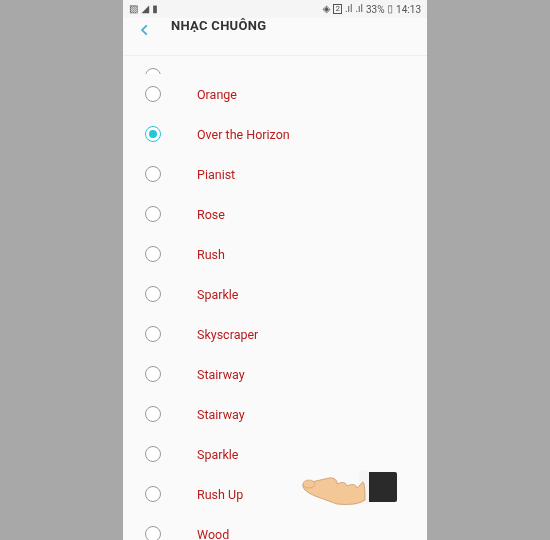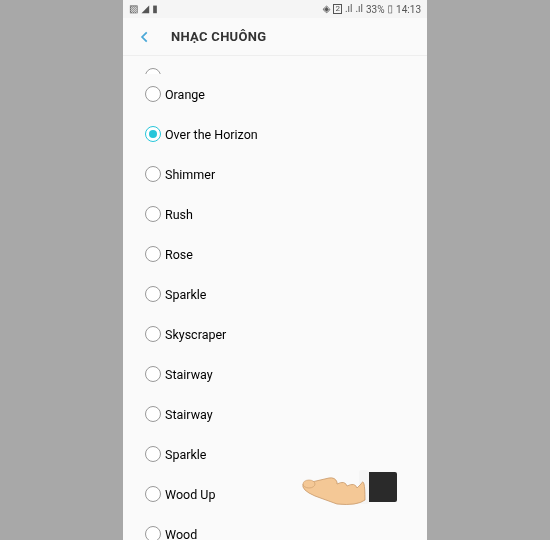--- a/index.html
+++ b/index.html
@@ -30,21 +30,21 @@
       font-size: 10px;
       color: #555;
     }
     .status-left { display: flex; gap: 3px; align-items: center; }
     .status-right { display: flex; gap: 3px; align-items: center; font-size: 10px;}
     .status-icon { font-size: 10px; line-height: 1; }
     .header {
       height: 38px;
       background: #fafafa;
       display: flex;
-      align-items: center;
+      align-items: flex-start;
       padding: 0 10px;
       border-bottom: 1px solid #eee;
     }
     .back-btn {
       width: 24px;
       height: 24px;
       display: flex;
       align-items: center;
       justify-content: center;
       cursor: pointer;
@@ -85,22 +85,22 @@
     }
     .radio.selected::after {
       content: '';
       width: 8px;
       height: 8px;
       background: #26c6da;
       border-radius: 50%;
     }
     .item-label {
       font-size: 12.5px;
-      color: #000000;
-      margin-left: 4px;
+      color: #b91c1c;
+      margin-left: 36px;
     }
     .hand {
       position: absolute;
       right: 30px;
       bottom: 28px;
       width: 110px;
       height: 58px;
       pointer-events: none;
     }
     .partial-item {
@@ -153,53 +153,53 @@
         <div class="list-item">
           <div class="radio"></div>
           <span class="item-label">Orange</span>
         </div>
         <div class="list-item">
           <div class="radio selected"></div>
           <span class="item-label">Over the Horizon</span>
         </div>
         <div class="list-item">
           <div class="radio"></div>
-          <span class="item-label">Shimmer</span>
+          <span class="item-label">Pianist</span>
+        </div>
+        <div class="list-item">
+          <div class="radio"></div>
+          <span class="item-label">Rose</span>
         </div>
         <div class="list-item">
           <div class="radio"></div>
           <span class="item-label">Rush</span>
         </div>
         <div class="list-item">
           <div class="radio"></div>
-          <span class="item-label">Rose</span>
-        </div>
-        <div class="list-item">
-          <div class="radio"></div>
           <span class="item-label">Sparkle</span>
         </div>
         <div class="list-item">
           <div class="radio"></div>
           <span class="item-label">Skyscraper</span>
         </div>
         <div class="list-item">
           <div class="radio"></div>
           <span class="item-label">Stairway</span>
         </div>
         <div class="list-item">
           <div class="radio"></div>
           <span class="item-label">Stairway</span>
         </div>
         <div class="list-item">
           <div class="radio"></div>
           <span class="item-label">Sparkle</span>
         </div>
         <div class="list-item">
           <div class="radio"></div>
-          <span class="item-label">Wood Up</span>
+          <span class="item-label">Rush Up</span>
         </div>
         <div class="list-item">
           <div class="radio"></div>
           <span class="item-label">Wood</span>
         </div>
       </div>
 
   </div>
 
   <div class="hand">

